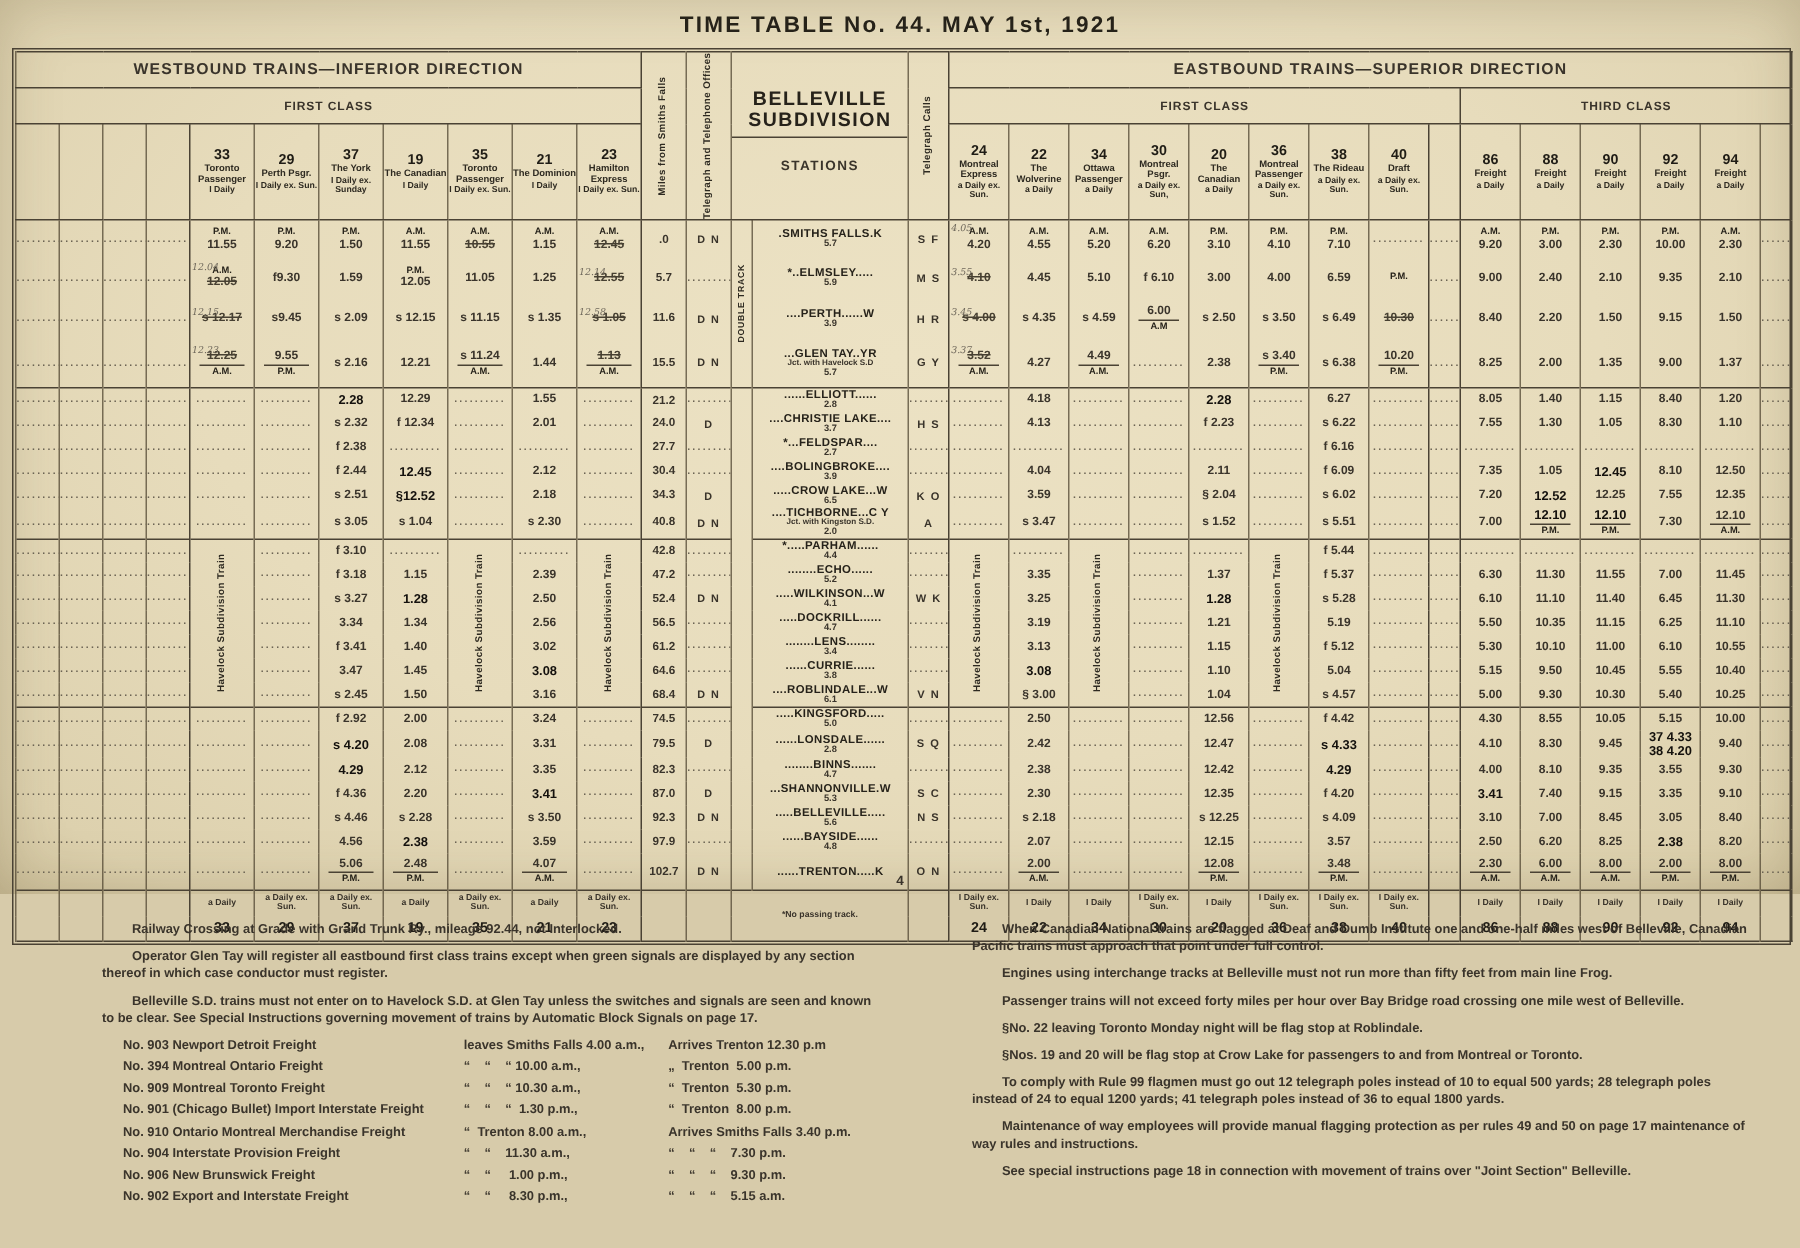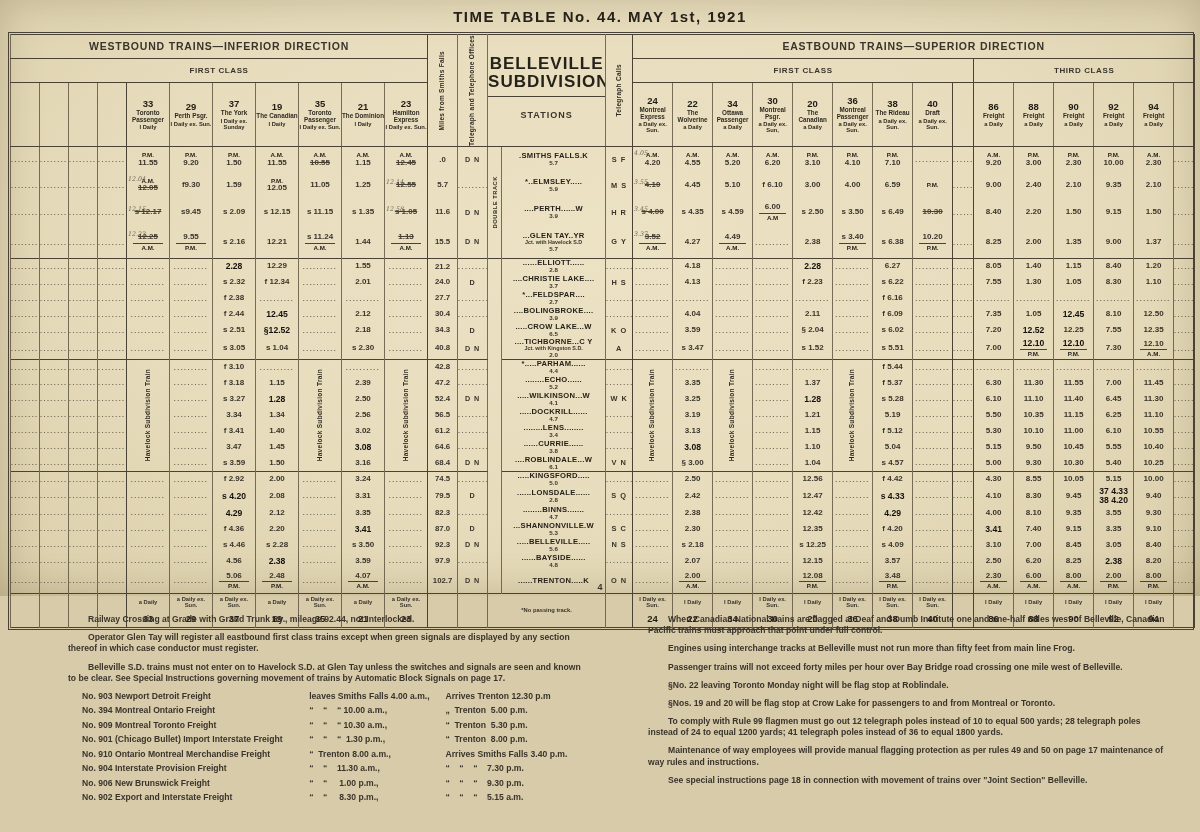--- a/index.html
+++ b/index.html
@@ -38,21 +38,21 @@
   th.blankh{border-bottom:1px solid #4a4234;}
   .num{font-size:9.5px;color:#1f1c15;}
   .nm{font-size:6.3px;margin-top:1px;color:#2e2a21;}
   .fq{font-size:5.8px;margin-top:1px;color:#2e2a21;}
   th.midh{border-bottom:1px solid #4a4234;}
   .vert{
     writing-mode:vertical-rl;transform:rotate(180deg);
     font-size:6.5px;letter-spacing:.3px;color:#2e2a21;margin:0 auto;
     max-height:150px;white-space:nowrap;
   }
-  .subname{font-size:17px;letter-spacing:1px;color:#26221a;white-space:pre-line;padding:6px 0 5px 0;border-bottom:1px solid #4a4234;}
+  .subname{font-size:13px;letter-spacing:1px;color:#26221a;white-space:pre-line;padding:6px 0 5px 0;border-bottom:1px solid #4a4234;}
   .stlab{font-size:9px;letter-spacing:1px;padding:14px 0 12px 0;}
   
   tr.r0{height:26px;} tr.r1{height:26px;} tr.r2{height:28px;} tr.r3{height:32px;}
   tr.rb{height:16px;} tr.rj{height:20px;} tr.r18{height:18px;margin-left:24px;} tr.r23{height:24px;padding-left:44px;}
   td.val{font-size:8px;white-space:nowrap;}
   td.bk,td.gap{font-size:7px;color:#6b6353;}
   .dots{color:#6b6353;font-size:7px;letter-spacing:1.5px;overflow:hidden;white-space:nowrap;}
   .cw{position:relative;}
   .t{font-size:8px;}
   .t.b{font-size:8.6px;color:#14110d;}
@@ -1759,21 +1759,21 @@
             <td class="bk">
               <div class="dots">..........</div>
             </td>
             <td class="bk">
               <div class="dots">..........</div>
             </td>
             <td class="val">
               <div class="dots">..........</div>
             </td>
             <td class="val">
-              <div class="t">s 3.59</div>
+              <div class="t">s 2.45</div>
             </td>
             <td class="val">
               <div class="t">1.50</div>
             </td>
             <td class="val">
               <div class="t">3.16</div>
             </td>
             <td class="miles hv">68.4</td>
             <td class="off">D N</td>
             <td class="stn">

